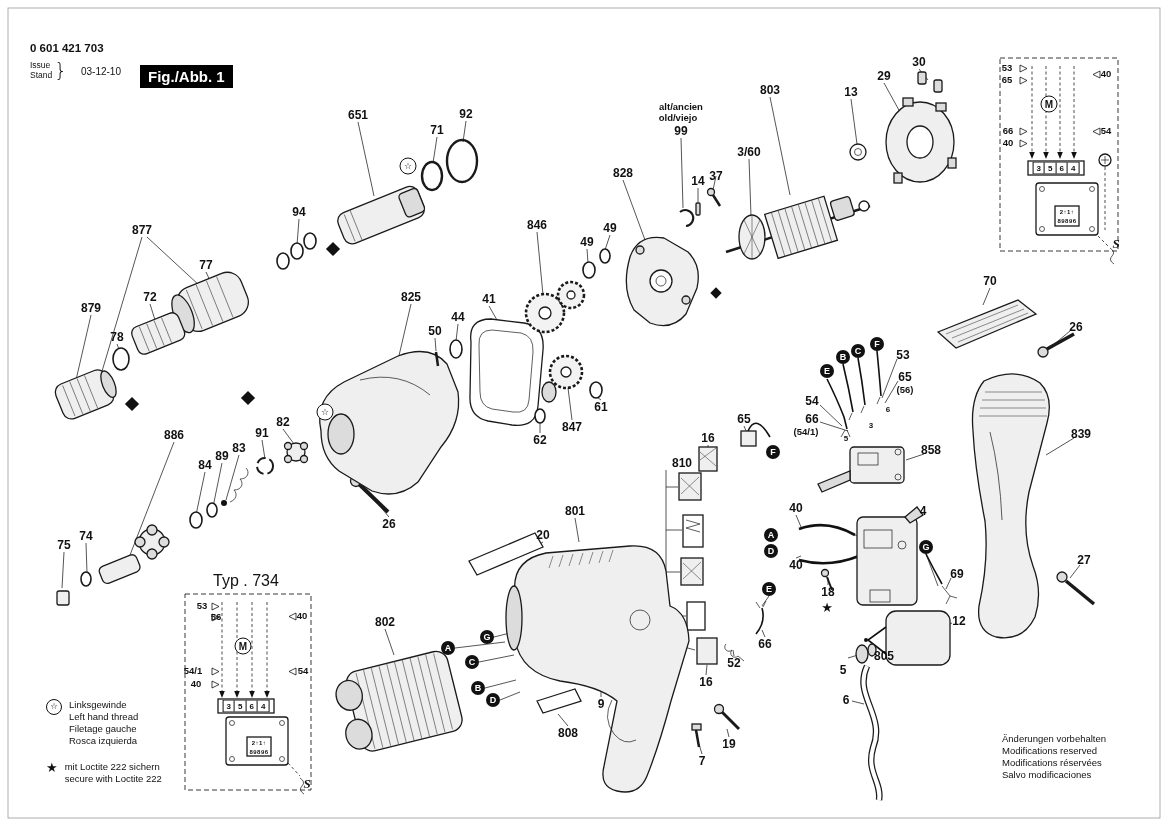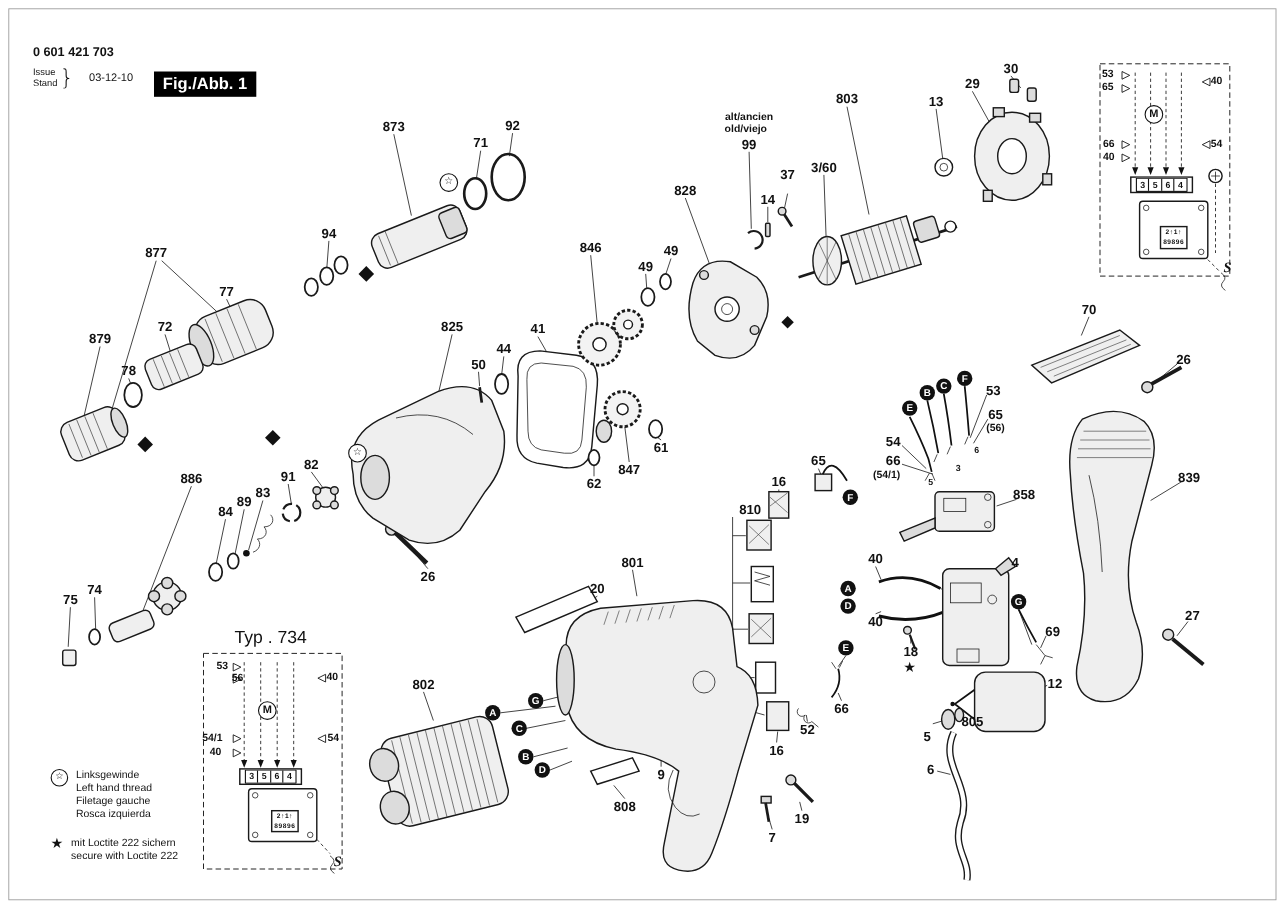--- a/index.html
+++ b/index.html
@@ -455,21 +455,21 @@
     <div class="is-col">
       <div>Issue</div>
       <div>Stand</div>
     </div>
     <div class="brace">}</div>
     <div class="is-date">03-12-10</div>
   </div>
   <div class="figbox">Fig./Abb. 1</div>
 
   <div id="overlay">
-      <div class="callout" style="left: 358px; top: 115px;">873</div>
+      <div class="callout" style="left: 358px; top: 115px;">651</div>
       <div class="callout" style="left: 437px; top: 130px;">71</div>
       <div class="callout" style="left: 466px; top: 114px;">92</div>
       <div class="callout" style="left: 299px; top: 212px;">94</div>
       <div class="callout" style="left: 142px; top: 230px;">877</div>
       <div class="callout" style="left: 206px; top: 265px;">77</div>
       <div class="callout" style="left: 150px; top: 297px;">72</div>
       <div class="callout" style="left: 91px; top: 308px;">879</div>
       <div class="callout" style="left: 117px; top: 337px;">78</div>
       <div class="callout" style="left: 174px; top: 435px;">886</div>
       <div class="callout" style="left: 205px; top: 465px;">84</div>
@@ -487,21 +487,21 @@
       <div class="callout" style="left: 587px; top: 242px;">49</div>
       <div class="callout" style="left: 610px; top: 228px;">49</div>
       <div class="callout" style="left: 623px; top: 173px;">828</div>
       <div class="callout" style="left: 540px; top: 440px;">62</div>
       <div class="callout" style="left: 572px; top: 427px;">847</div>
       <div class="callout" style="left: 601px; top: 407px;">61</div>
       <div class="callout sm" style="left: 681px; top: 107px;">alt/ancien</div>
       <div class="callout sm" style="left: 678px; top: 118px;">old/viejo</div>
       <div class="callout" style="left: 681px; top: 131px;">99</div>
       <div class="callout" style="left: 698px; top: 181px;">14</div>
-      <div class="callout" style="left: 716px; top: 159px; text-align: right;">37</div>
+      <div class="callout" style="left: 716px; top: 176px; text-align: right;">37</div>
       <div class="callout" style="left: 770px; top: 90px;">803</div>
       <div class="callout" style="left: 749px; top: 152px;">3/60</div>
       <div class="callout" style="left: 851px; top: 92px;">13</div>
       <div class="callout" style="left: 884px; top: 76px;">29</div>
       <div class="callout" style="left: 919px; top: 62px;">30</div>
       <div class="callout" style="left: 990px; top: 281px;">70</div>
       <div class="callout" style="left: 1076px; top: 327px;">26</div>
       <div class="callout" style="left: 1081px; top: 434px;">839</div>
       <div class="callout" style="left: 1084px; top: 560px;">27</div>
       <div class="callout" style="left: 931px; top: 450px;">858</div>
@@ -599,13 +599,19 @@
     </div>
   </div>
   <div class="legend" style="left:46px;top:761px">
     <span class="lg-icon filled">★</span>
     <div class="lg-lines">
       <div>mit Loctite 222 sichern</div>
       <div>secure with Loctite 222</div>
     </div>
   </div>
 
+  <div class="footer" style="left:1002px;top:733px">
+    <div>Änderungen vorbehalten</div>
+    <div>Modifications reserved</div>
+    <div>Modifications réservées</div>
+    <div>Salvo modificaciones</div>
+  </div>
 </div>
 
 </body></html>

